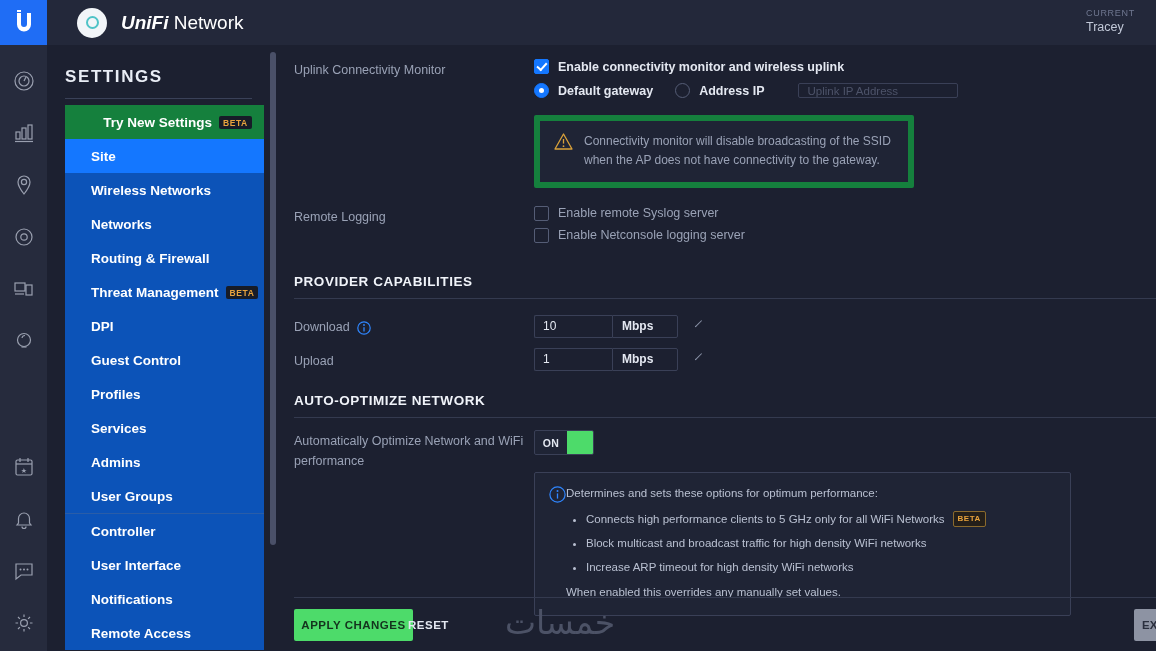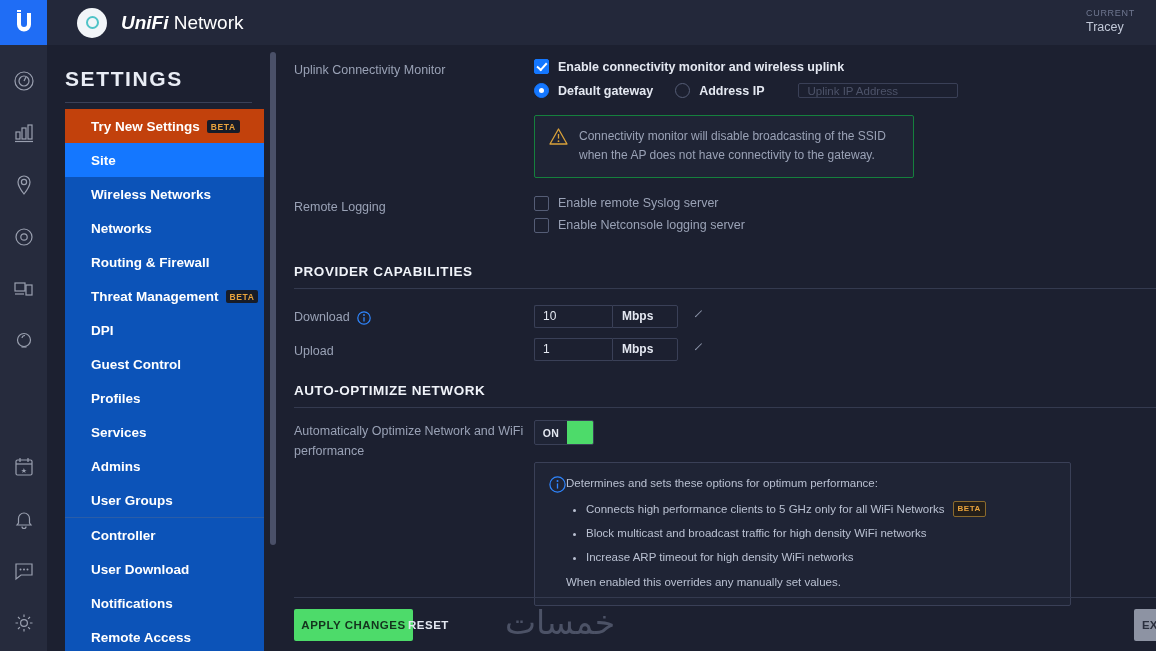--- a/index.html
+++ b/index.html
@@ -28,32 +28,32 @@
   .rail-icon { width: 28px; height: 28px; display:flex; align-items:center; justify-content:center;
     opacity: .72; cursor: pointer; }
   .rail-icon svg { display:block; }
 
   
   .sidebar {
     position: absolute; left: 47px; top: 45px; width: 217px; height: 606px;
     background: #1c2030; overflow: hidden;
   }
   .settings-title {
-    color: #e9edf5; font-size: 21px; letter-spacing: 1.6px; font-weight: 700;
+    color: #e9edf5; font-size: 17px; letter-spacing: 1.6px; font-weight: 700;
     padding: 22px 0 11px 18px;
   }
   .settings-rule { height:1px; background:#3a4158; margin: 0 12px 6px 18px; }
   .nav { position: relative; }
   .nav-item {
     position: relative; height: 34px; margin-left: 18px; width: 199px;
     display: flex; align-items: center; padding-left: 26px;
     color: #ffffff; font-size: 13.5px; font-weight: 600;
     background: #0c53b8; cursor: pointer; white-space: nowrap;
   }
-  .nav-item.trial { background: #c2410c; }
+  .nav-item.trial { background: #15803d; justify-content: center; }
   .nav-item.active { background: #1477ff; }
   .nav-item.active::after {
     content: ""; position: absolute; right: -12px; top: 0;
     border-top: 17px solid transparent; border-bottom: 17px solid transparent;
     border-left: 12px solid #1477ff;
   }
   .nav-sep { height: 1px; background: #2a5da8; margin-left: 18px; width: 199px; }
   .beta {
     display: inline-block; margin-left: 7px; background: #171c28; color: #e8a33d;
     font-size: 8.5px; font-weight: 700; letter-spacing: .6px;
@@ -121,21 +121,21 @@
   .radio.on::after { content:""; width: 5px; height: 5px; border-radius:50%; background:#fff; }
   .radio-lbl { color: #e4e8f1; font-size: 12.5px; font-weight: 600; margin: 0 22px 0 9px; }
   .ip-input {
     margin-left: 12px; width: 160px; height: 15px; background: transparent;
     border: 1px solid #3a4057; border-radius: 2px; color: #5b6076; font-size: 11.5px;
     padding: 0 8px; outline: none;
   }
   .ip-input::placeholder { color: #4d5369; }
 
   .warnbox {
-    margin: 17px 0 0 0; width: 380px; border: 1px solid #15803d; border-radius: 2px;
+    margin: 17px 0 0 0; width: 380px; border: 6px solid #15803d; border-radius: 2px;
     background: #1f2435; padding: 11px 14px; display: flex; gap: 11px;
   }
   .warn-tri { flex:none; margin-top: 1px; }
   .warn-txt { color: #9aa2b6; font-size: 12px; line-height: 1.62; }
 
   .sec-head {
     color: #f0f3f9; font-size: 13.5px; font-weight: 700; letter-spacing: .55px;
     margin: 22px 0 0 0;
   }
   .sec-rule { height:1px; background:#343a4f; margin: 9px 0 0 0; }
@@ -341,21 +341,21 @@
           <span class="nav-label">Admins</span>
         </div>
         <div class="nav-item">
           <span class="nav-label">User Groups</span>
         </div>
         <div class="nav-sep"></div>
         <div class="nav-item">
           <span class="nav-label">Controller</span>
         </div>
         <div class="nav-item">
-          <span class="nav-label">User Download</span>
+          <span class="nav-label">User Interface</span>
         </div>
         <div class="nav-item">
           <span class="nav-label">Notifications</span>
         </div>
         <div class="nav-item">
           <span class="nav-label">Remote Access</span>
         </div>
       </div>
   </div>
 

